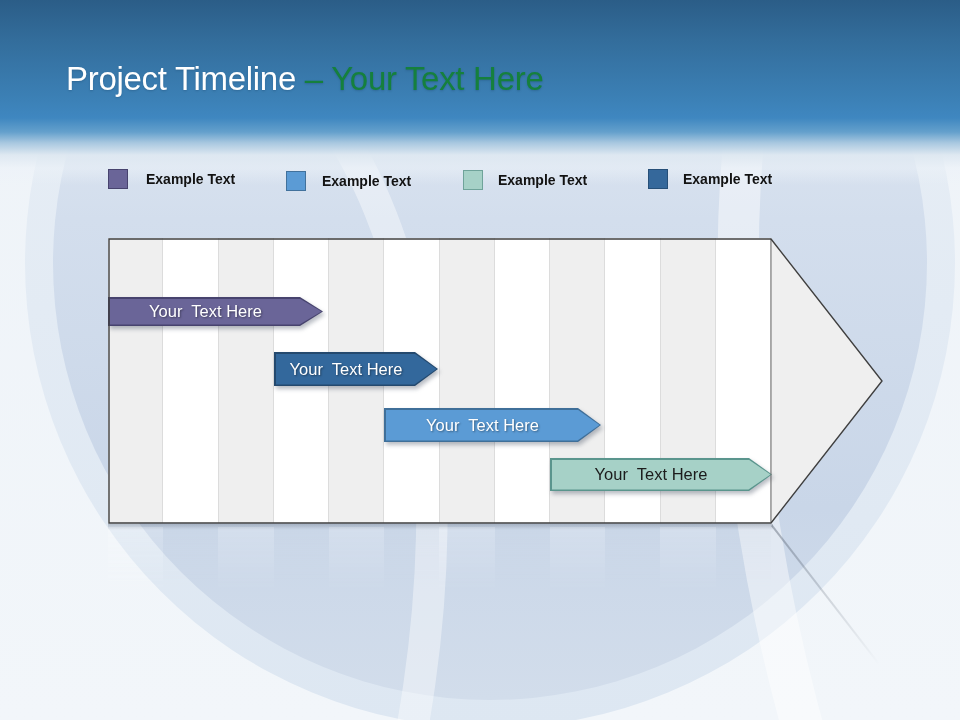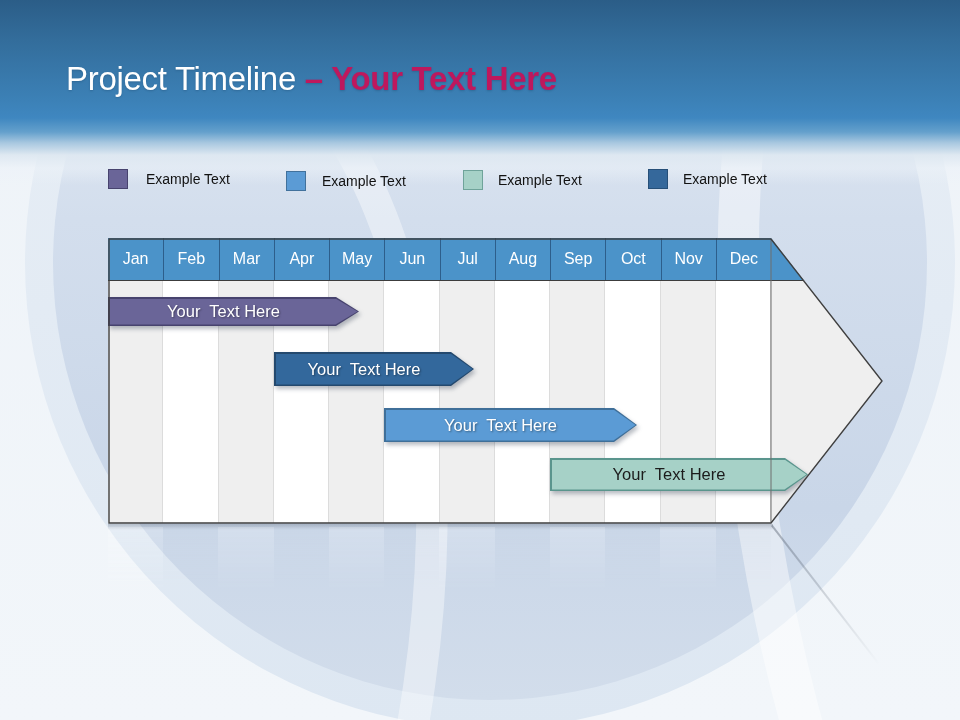--- a/index.html
+++ b/index.html
@@ -30,47 +30,47 @@
     left:0;top:0;width:960px;height:185px;
     background:linear-gradient(180deg,
       #2b5d87 0px,#336d9b 40px,#3b7fb4 95px,#3f87c0 118px,
       #64a0cc 132px,#a9c8e0 143px,rgba(222,232,241,0.95) 155px,
       rgba(236,242,248,0.55) 168px,rgba(238,243,248,0) 185px);
   }
   
   .title{position:absolute;left:66px;top:60px;white-space:nowrap;color:#ffffff;
     font-size:33px;letter-spacing:-0.3px;text-shadow:0 1px 2px rgba(20,50,80,0.25);}
   .title .t-bold{font-weight:400;}
-  .title .t-light{font-weight:700;color:#be185d;}
+  .title .t-light{font-weight:400;color:#15803d;}
   
   .legend-item{position:absolute;top:169px;display:flex;align-items:center;}
   .lg1{left:108px;} .lg2{left:286px;top:171px;} .lg3{left:463px;top:170px;} .lg4{left:648px;}
   .legend-swatch{width:20px;height:20px;border:1px solid;box-sizing:border-box;flex:0 0 auto;}
-  .legend-label{font-size:14px;font-weight:400;color:#121212;margin-left:18px;white-space:nowrap;}
+  .legend-label{font-size:14px;font-weight:700;color:#121212;margin-left:18px;white-space:nowrap;}
   .lg2 .legend-label{margin-left:16px;} .lg3 .legend-label{margin-left:15px;} .lg4 .legend-label{margin-left:15px;}
   
   .tl-wrap{position:absolute;left:108px;top:238px;width:776px;height:286px;}
   .tl-clip{
     position:absolute;inset:0;
     clip-path:polygon(0 0,663px 0,774px 143px,663px 285px,0 285px);
     background:#efefef;
     filter:drop-shadow(1px 3px 3px rgba(90,100,115,0.35));
   }
   .stripes{position:absolute;left:0;top:0;width:663px;height:285px;display:flex;}
   .stripe{flex:0 0 55.25px;box-sizing:border-box;border-right:1px solid #dcdcdc;}
   .stripe:nth-child(odd){background:#efefef;}
   .stripe:nth-child(even){background:#ffffff;}
   .tl-header{position:absolute;left:0;top:0;width:776px;height:43px;
     border-bottom:1px solid #3c3c3c;box-sizing:border-box;display:flex;}
   .mcell{flex:0 0 55.25px;display:flex;align-items:center;justify-content:center;
     color:#ffffff;font-size:16px;box-sizing:border-box;}
   .mcell + .mcell{border-left:1px solid #2d5e8b;}
   .tl-outline{position:absolute;left:0;top:0;pointer-events:none;}
   
-  .bar{position:absolute;filter:drop-shadow(2px 3px 2px rgba(55,65,85,0.35));padding-left:36px;}
+  .bar{position:absolute;filter:drop-shadow(2px 3px 2px rgba(55,65,85,0.35));}
   .bar-shape{position:absolute;inset:0;
     clip-path:polygon(0 0,calc(100% - 23px) 0,100% 50%,calc(100% - 23px) 100%,0 100%);}
   .bar-fill{position:absolute;inset:1.5px;
     clip-path:polygon(0 0,calc(100% - 22px) 0,100% 50%,calc(100% - 22px) 100%,0 100%);
     display:flex;align-items:center;justify-content:center;}
   .bar-label{font-size:16.5px;white-space:pre;padding-right:20px;}
   .bar-light{color:#ffffff;text-shadow:1px 1px 2px rgba(0,0,0,0.4);}
   .bar-dark{color:#1c1c1c;}
   .bar1{left:0;top:59px;width:215px;height:29px;}
   .bar2{left:166px;top:114px;width:164px;height:34px;}
@@ -127,34 +127,20 @@
       <div class="stripe"></div>
       <div class="stripe"></div>
       <div class="stripe"></div>
       <div class="stripe"></div>
       <div class="stripe"></div>
       <div class="stripe"></div>
       <div class="stripe"></div>
       <div class="stripe"></div>
       <div class="stripe"></div>
     </div>
-    <div class="tl-header" style="background: rgb(75, 147, 201);">
-      <div class="mcell">Jan</div>
-      <div class="mcell">Feb</div>
-      <div class="mcell">Mar</div>
-      <div class="mcell">Apr</div>
-      <div class="mcell">May</div>
-      <div class="mcell">Jun</div>
-      <div class="mcell">Jul</div>
-      <div class="mcell">Aug</div>
-      <div class="mcell">Sep</div>
-      <div class="mcell">Oct</div>
-      <div class="mcell">Nov</div>
-      <div class="mcell">Dec</div>
-    </div>
 
     <div class="bar bar1">
       <div class="bar-shape" style="background: rgb(71, 67, 110);">
         <div class="bar-fill" style="background: rgb(106, 101, 152);">
           <span class="bar-label bar-light">Your  Text Here</span>
         </div>
       </div>
     </div>
     <div class="bar bar2">
       <div class="bar-shape" style="background: rgb(36, 73, 110);">

